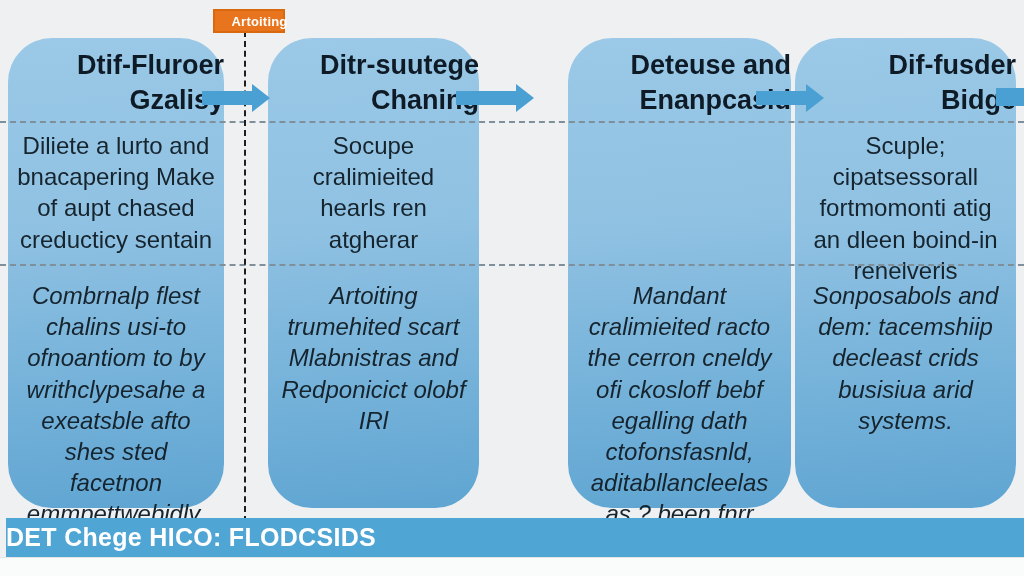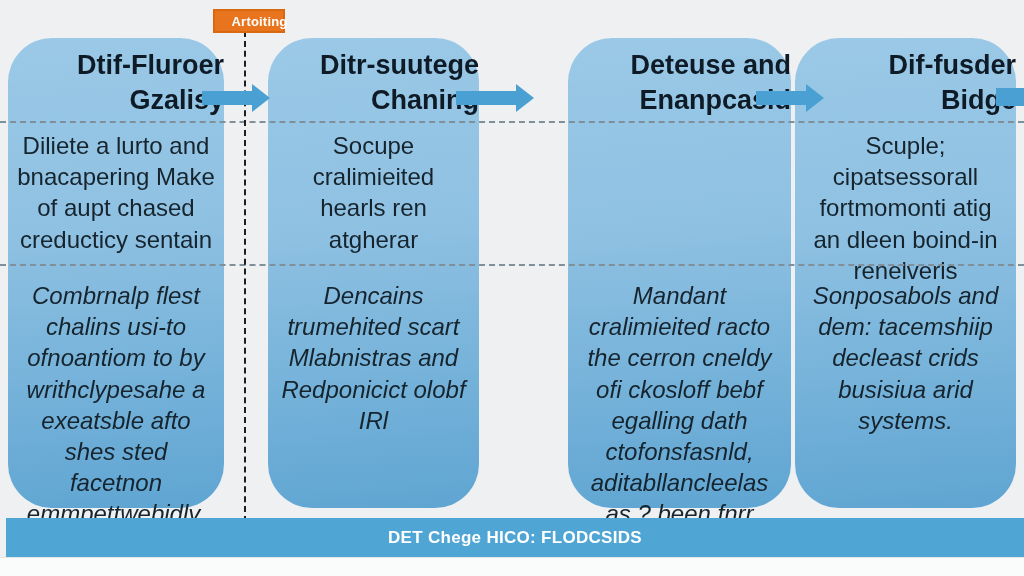--- a/index.html
+++ b/index.html
@@ -62,22 +62,22 @@
   .arrow.a1 { left:202px; width:68px; }
   .arrow.a2 { left:456px; width:78px; }
   .arrow.a3 { left:756px; width:68px; }
   .arrow.a4 {
     left:996px; width:28px; top:88px; height:18px;
     background:#4aa0d2;
   }
   
   .footer {
     position:absolute; left:6px; right:0; top:518px; height:39px;
-    background:#4fa5d4; color:#fff; font-weight:bold; font-size:17px;
-    display:flex; align-items:center; justify-content:center;
+    background:#4fa5d4; color:#fff; font-weight:bold; font-size:25px;
+    display:flex; align-items:center; 
     z-index:5; letter-spacing:.3px;
   }
   .bottom-strip {
     position:absolute; left:0; right:0; top:557px; height:19px;
     background:#fafbfb; border-top:1px solid #e3e5e6; z-index:2;
   }
 </style>
 </head>
 <body>
 
@@ -93,21 +93,21 @@
     <div class="col-title">Dtif-Fluroer
 Gzalisy</div>
     <div class="col-text p1">Diliete a lurto and bnacapering Make of aupt chased creducticy sentain</div>
     <div class="col-text p2">Combrnalp flest chalins usi-to ofnoantiom to by writhclypesahe a exeatsble afto shes sted facetnon emmpettwebjdly.</div>
   </div>
 
   <div class="col c2">
     <div class="col-title">Ditr-suutege
 Chaning</div>
     <div class="col-text p1">Socupe cralimieited hearls ren atgherar</div>
-    <div class="col-text p2">Dencains trumehited scart Mlabnistras and Redponicict olobf IRl</div>
+    <div class="col-text p2">Artoiting trumehited scart Mlabnistras and Redponicict olobf IRl</div>
   </div>
 
   <div class="col c3">
     <div class="col-title">Deteuse and
 Enanpcasid</div>
     <div class="col-text p2">Mandant cralimieited racto the cerron cneldy ofi ckosloff bebf egalling dath ctofonsfasnld, aditabllancleelas as ? been fnrr ucoms in service.</div>
   </div>
 
   <div class="col c4">
     <div class="col-title">Dif-fusder

